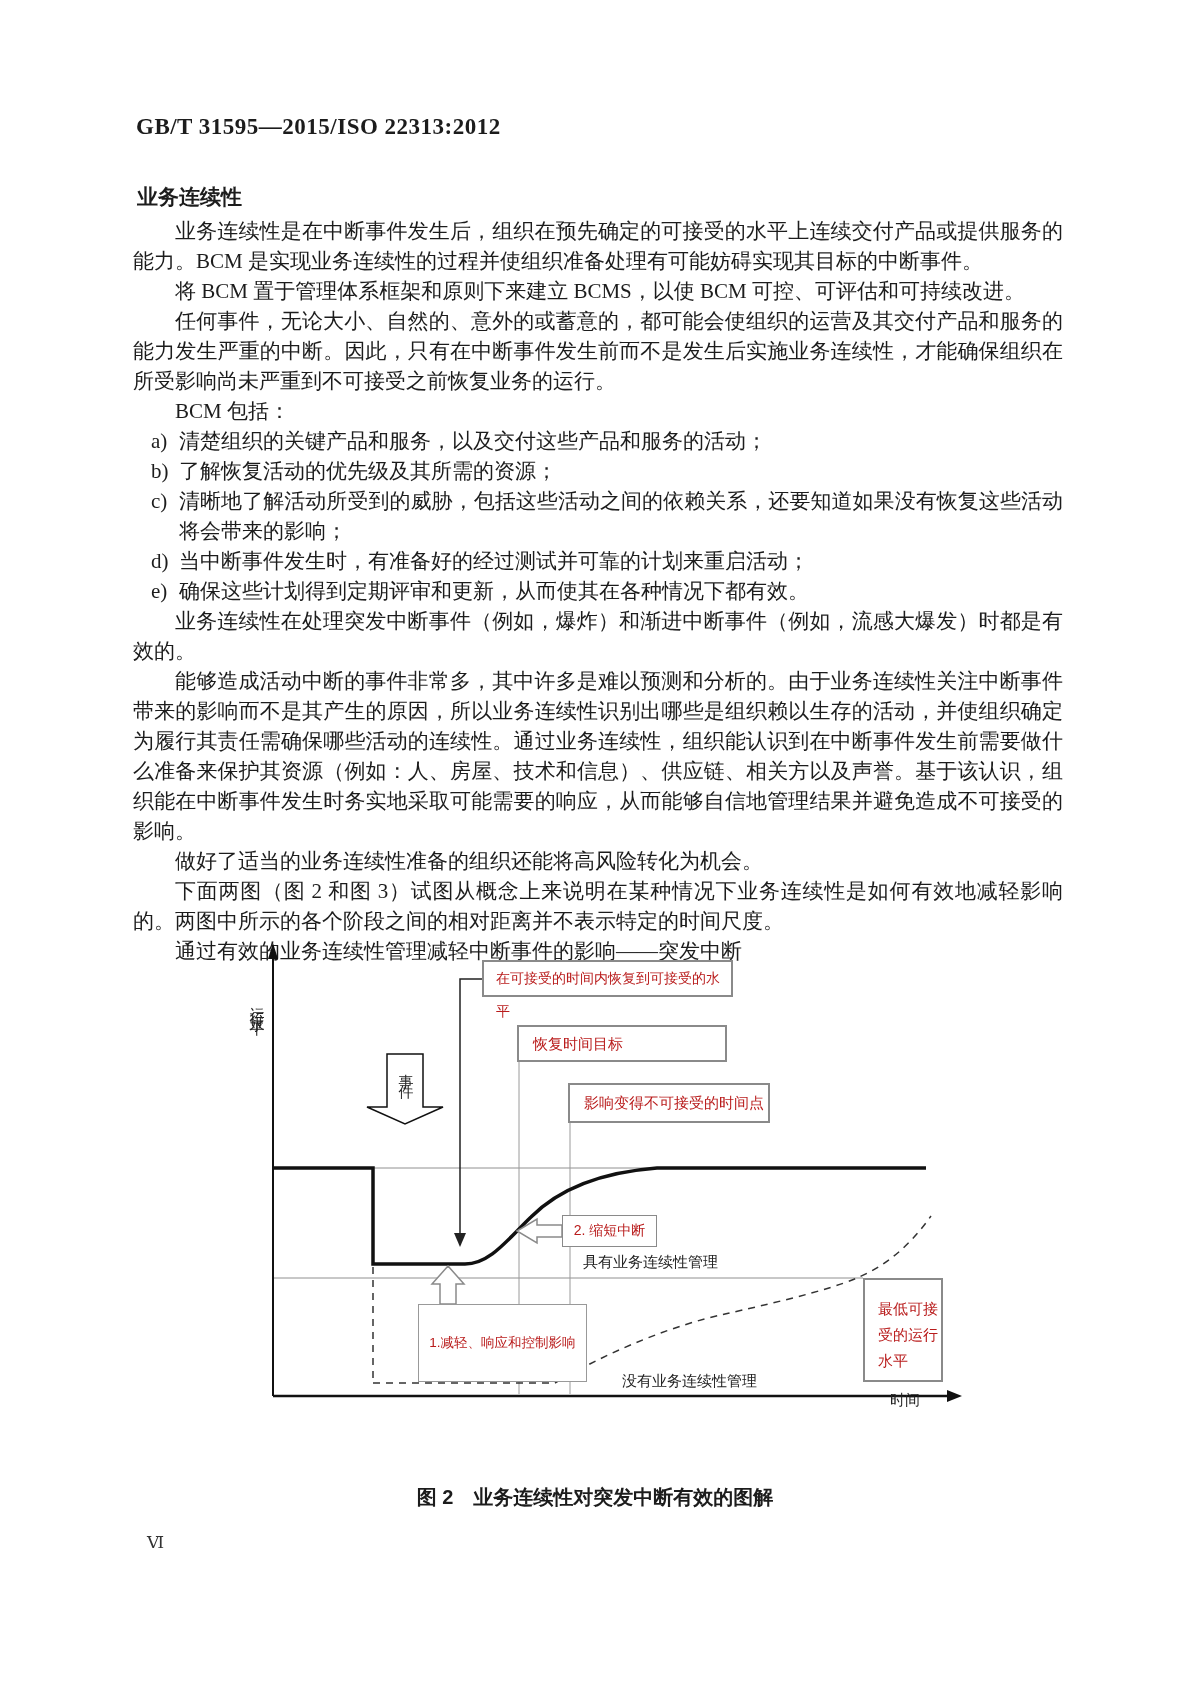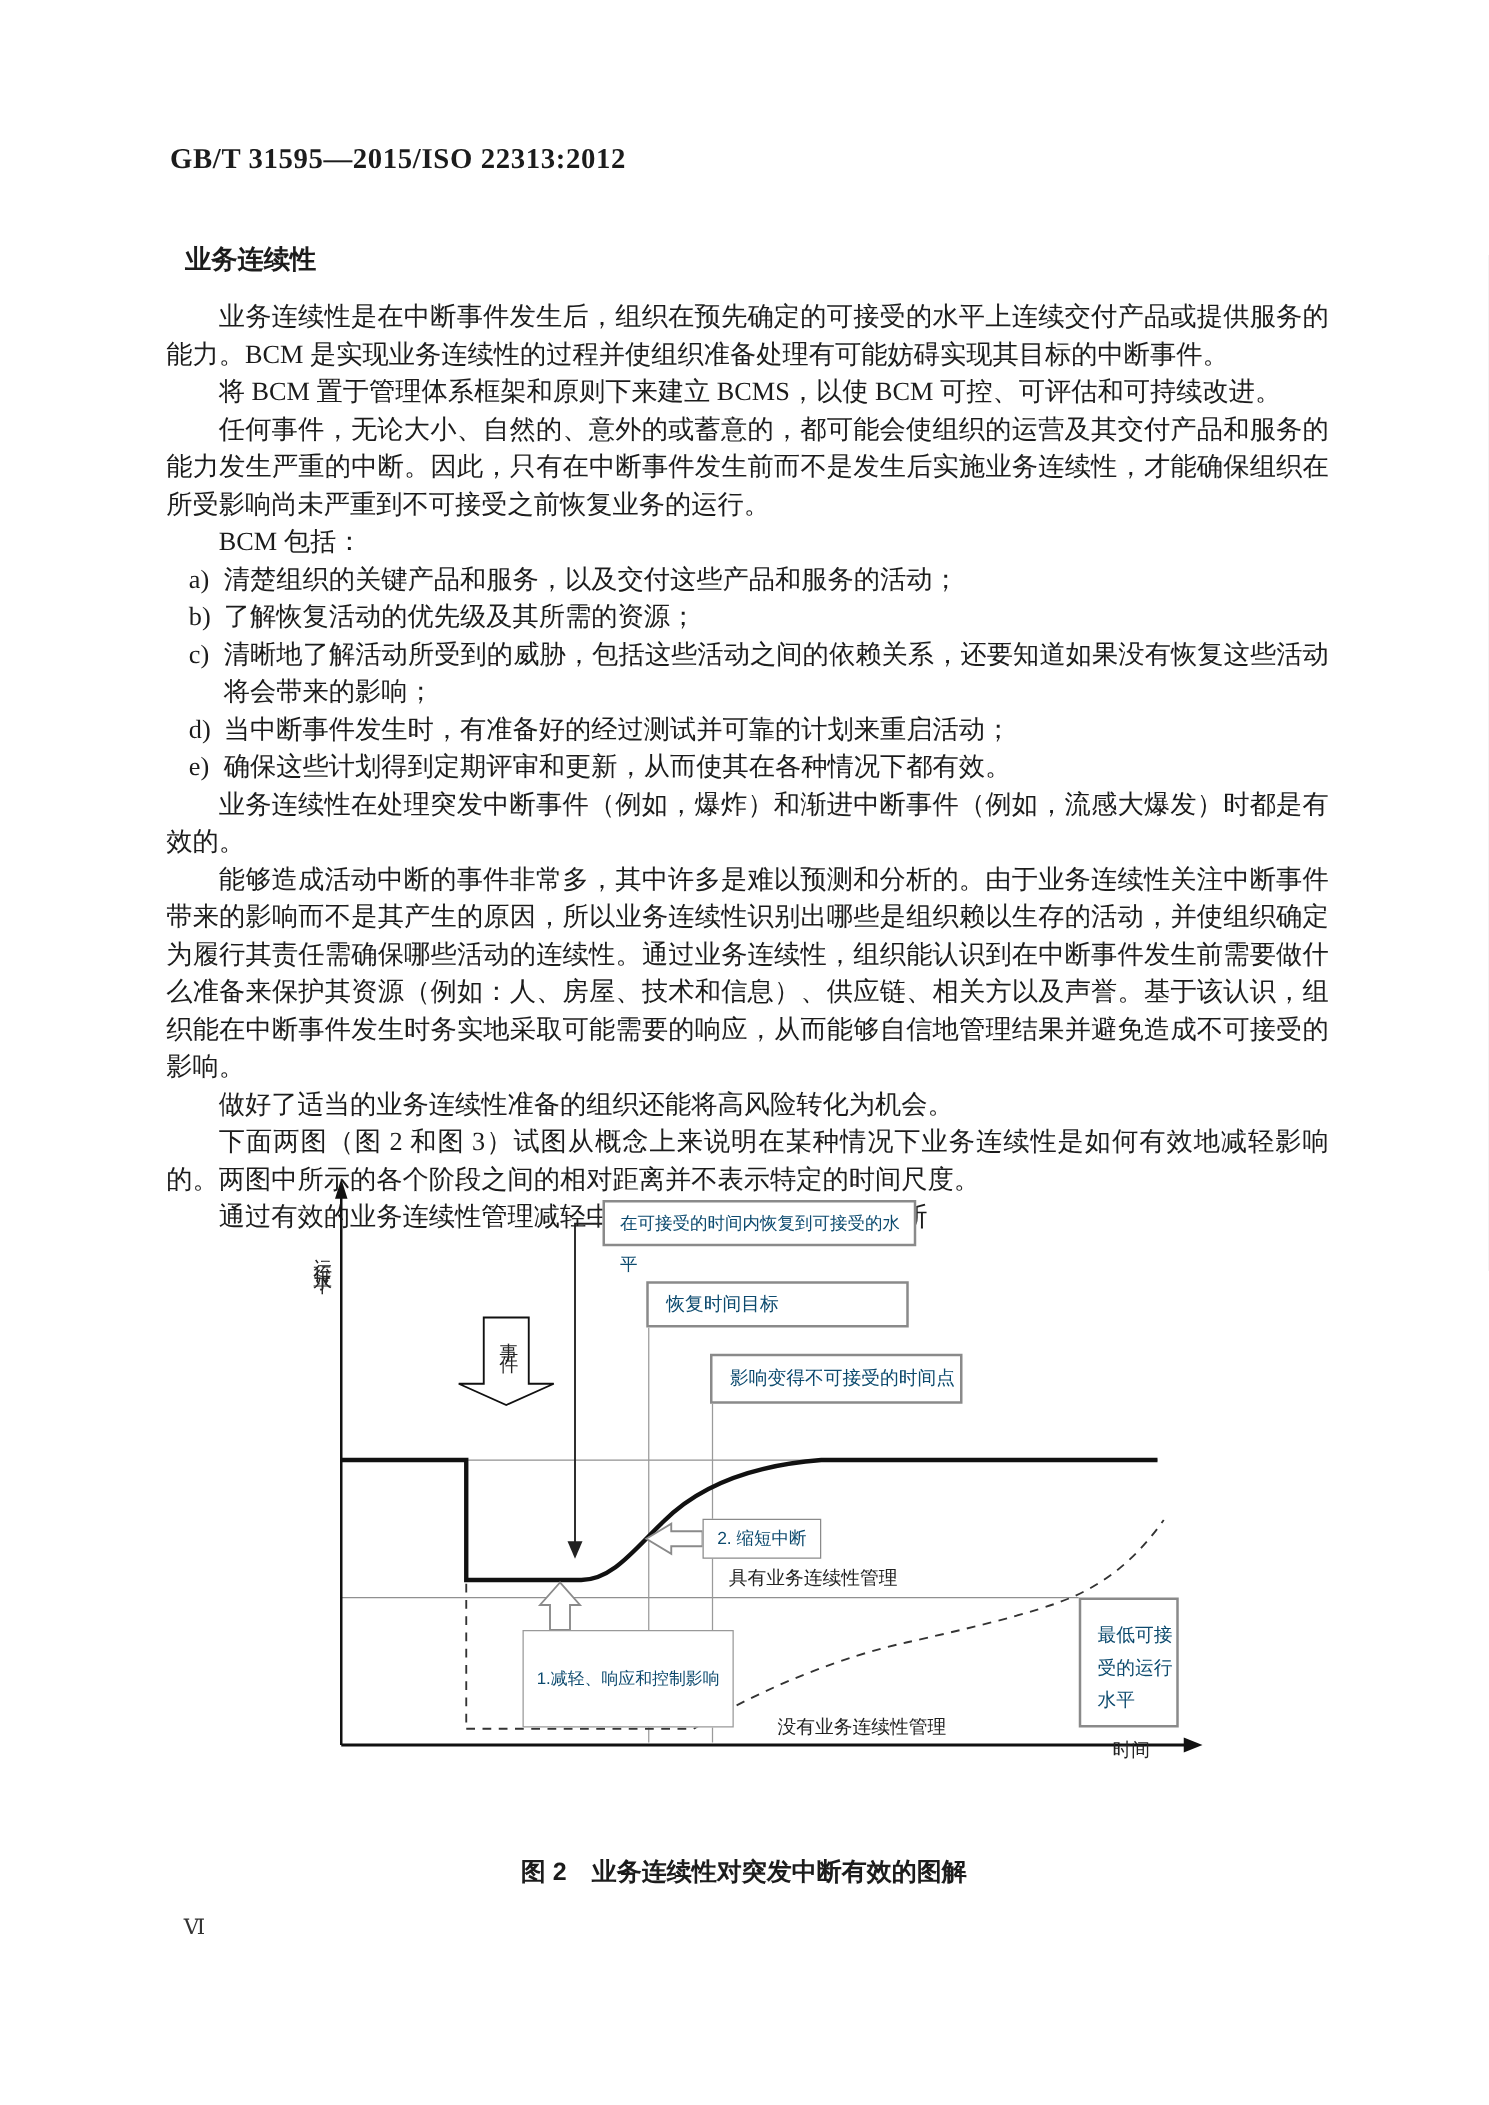--- a/index.html
+++ b/index.html
@@ -1,28 +1,28 @@
 <!DOCTYPE html>
 <html><head>
 <meta charset="utf-8">
 <style>
   html,body{margin:0;padding:0;background:#e8e8e8;}
   .page{position:relative;width:1191px;height:1684px;background:#ffffff;overflow:hidden;
         font-family:"Liberation Serif","DejaVu Serif",serif;color:#1c1c1c;}
   .doc-header{position:absolute;left:136px;top:114px;font-size:23px;font-weight:bold;letter-spacing:.5px;}
   .content{position:absolute;left:133px;top:178px;width:930px;}
-  .content h3{margin:15px;font-size:21px;font-weight:bold;line-height:30px;
+  .content h3{margin:4px;font-size:21px;font-weight:bold;line-height:30px;
               font-family:"Liberation Sans","DejaVu Sans",sans-serif;}
   .content p{margin:0;font-size:21px;line-height:30px;text-align:justify;text-indent:2em;}
   .li{position:relative;padding-left:46px;font-size:21px;line-height:30px;text-align:justify;}
   .li .marker{position:absolute;left:18px;top:0;}
   .figure{position:absolute;left:245px;top:935px;width:740px;height:510px;}
   .figure svg{position:absolute;left:0;top:0;}
   .fig-box{position:absolute;background:#fff;border:2px solid #8a8a8a;box-sizing:border-box;
-           font-family:"Liberation Sans","DejaVu Sans",sans-serif;color:#0c4a6e;}
+           font-family:"Liberation Sans","DejaVu Sans",sans-serif;color:#b91c1c;}
   .fig-label{position:absolute;font-family:"Liberation Sans","DejaVu Sans",sans-serif;color:#222;white-space:nowrap;}
   .v-text{writing-mode:vertical-rl;text-orientation:upright;}
   .box1{left:237px;top:25px;width:251px;height:37px;font-size:14px;line-height:33px;padding-left:12px;}
   .box2{left:272px;top:90px;width:210px;height:37px;font-size:15px;line-height:33px;padding-left:14px;}
   .box3{left:323px;top:148px;width:202px;height:40px;font-size:15px;line-height:36px;padding-left:14px;}
   .box-shorten{left:317px;top:280px;width:95px;height:32px;font-size:14px;border-width:1.5px;
                display:flex;align-items:center;justify-content:center;}
   .box-mitigate{left:161px;top:369px;width:169px;height:78px;font-size:13.5px;border:1.5px solid #999;
                 display:flex;align-items:center;justify-content:center;padding:0 3px;margin-left:12px;}
   .box-min{left:618px;top:343px;width:80px;height:104px;font-size:15px;line-height:26px;

